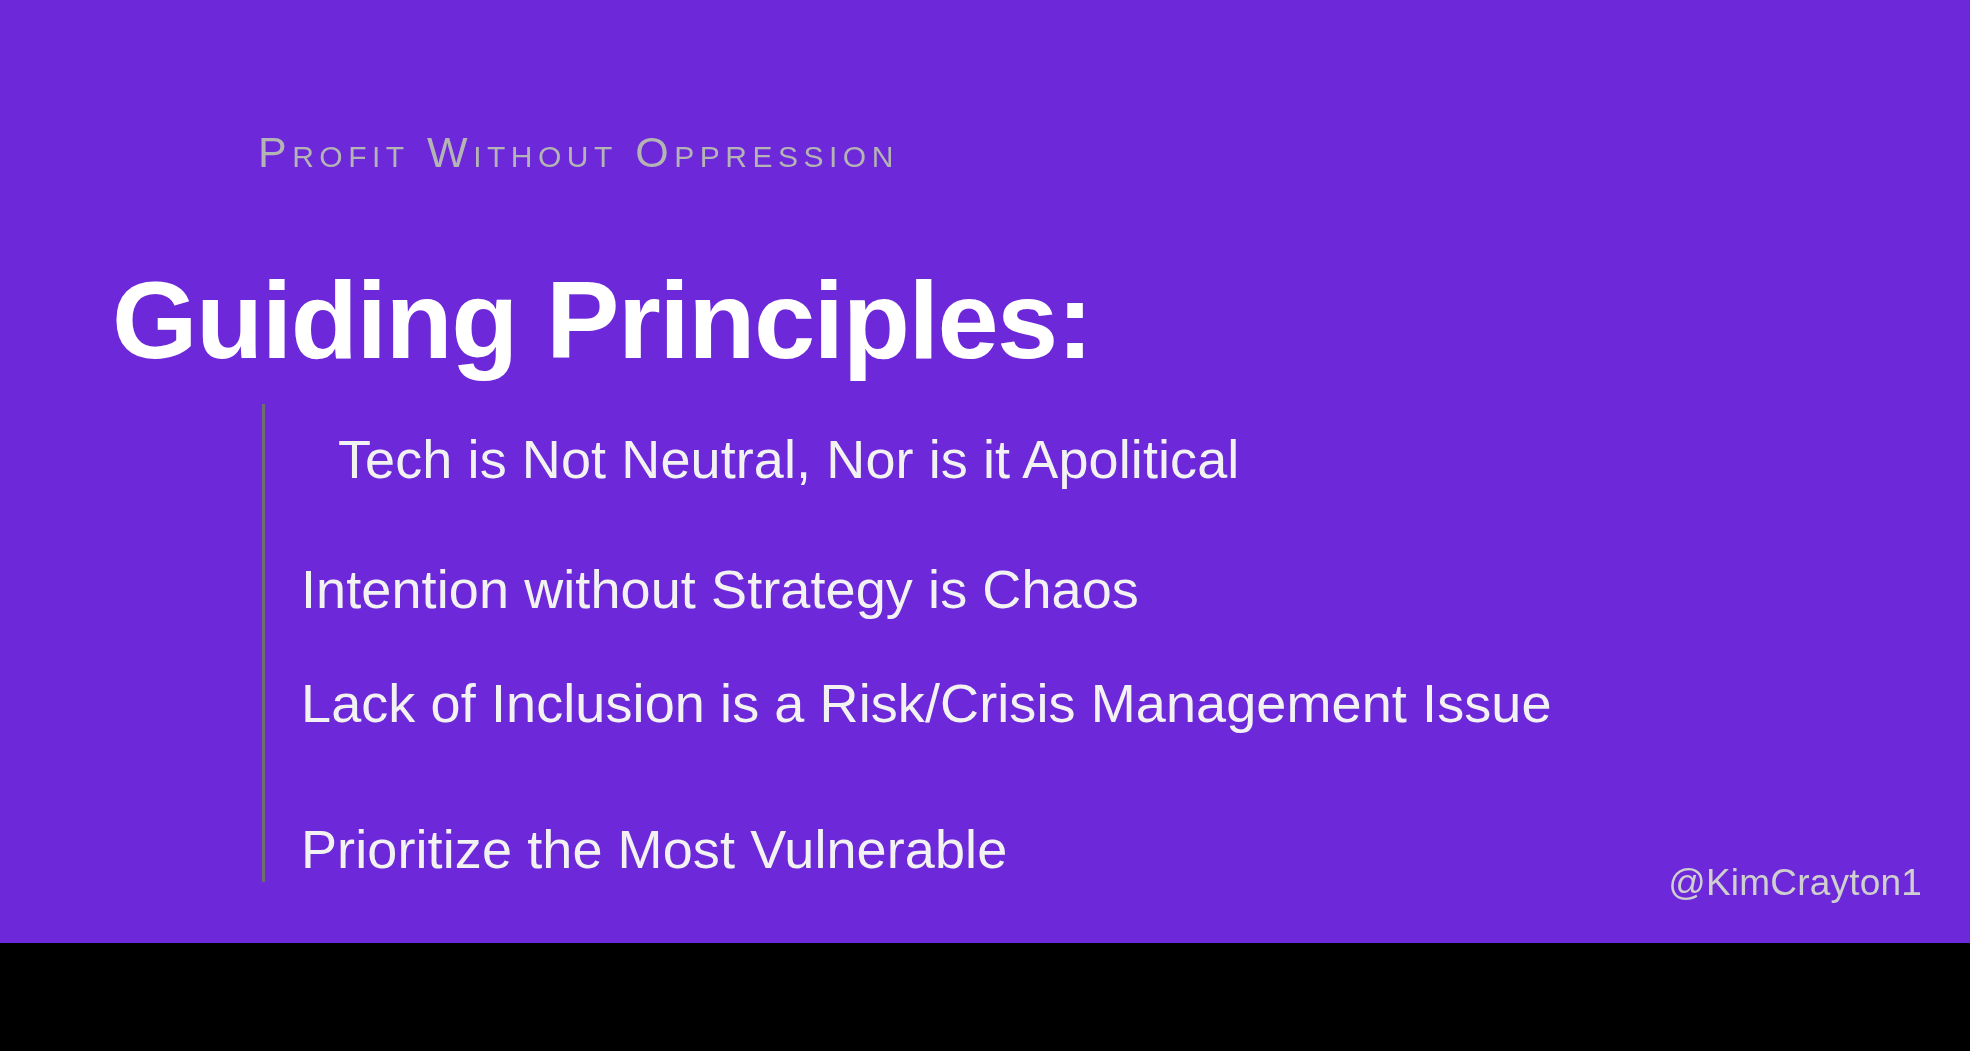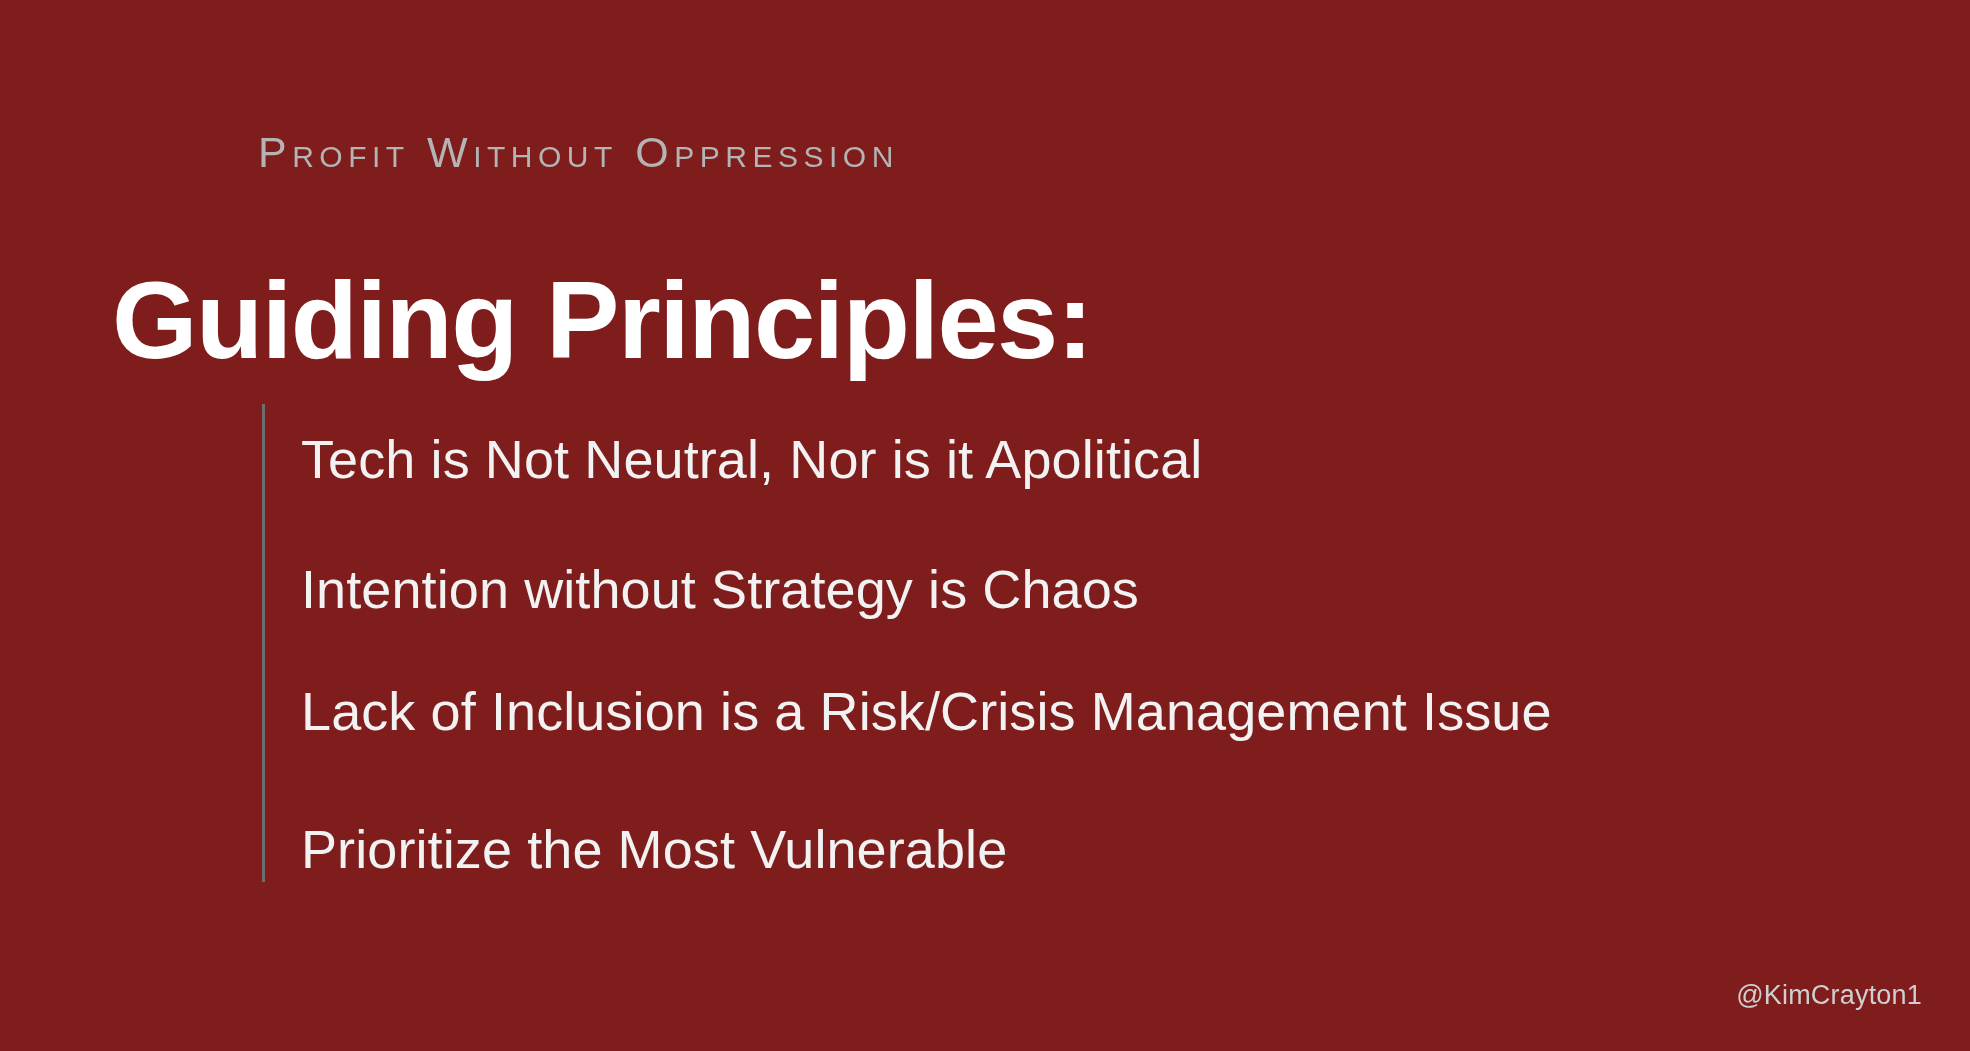--- a/index.html
+++ b/index.html
@@ -10,22 +10,22 @@
   }
 
   body {
     font-family: "Liberation Sans", sans-serif;
     -webkit-font-smoothing: antialiased;
   }
 
   .slide {
     position: relative;
     width: 1970px;
-    height: 1051px;
-    background: #7f1d1d;
+    height: 943px;
+    background: #6d28d9;
     overflow: hidden;
   }
 
   
   .eyebrow {
     position: absolute;
     left: 258px;
     top: 131px;
     font-family: "Liberation Sans", sans-serif;
     font-size: 43px;
@@ -75,32 +75,32 @@
     left: 36px;
     font-family: "Liberation Sans", sans-serif;
     font-size: 54px;
     font-weight: 300;
     color: #f2f2f2;
     letter-spacing: 0.1px;
     white-space: nowrap;
     line-height: 1;
   }
 
-  .principle-item:nth-child(1) { top: 28px; }
+  .principle-item:nth-child(1) { top: 28px; margin-left: 37px; }
   .principle-item:nth-child(2) { top: 158px; }
-  .principle-item:nth-child(3) { top: 280px; }
+  .principle-item:nth-child(3) { top: 272px; }
   .principle-item:nth-child(4) { top: 418px; text-align: right; }
 
   
   .handle {
     position: absolute;
     right: 48px;
     bottom: 42px;
     font-family: "Liberation Sans", sans-serif;
-    font-size: 27px;
+    font-size: 37px;
     font-weight: 400;
     color: #cfcfcf;
     letter-spacing: 0.2px;
     white-space: nowrap;
     line-height: 1;
   }
 </style>
 </head>
 <body>
 

